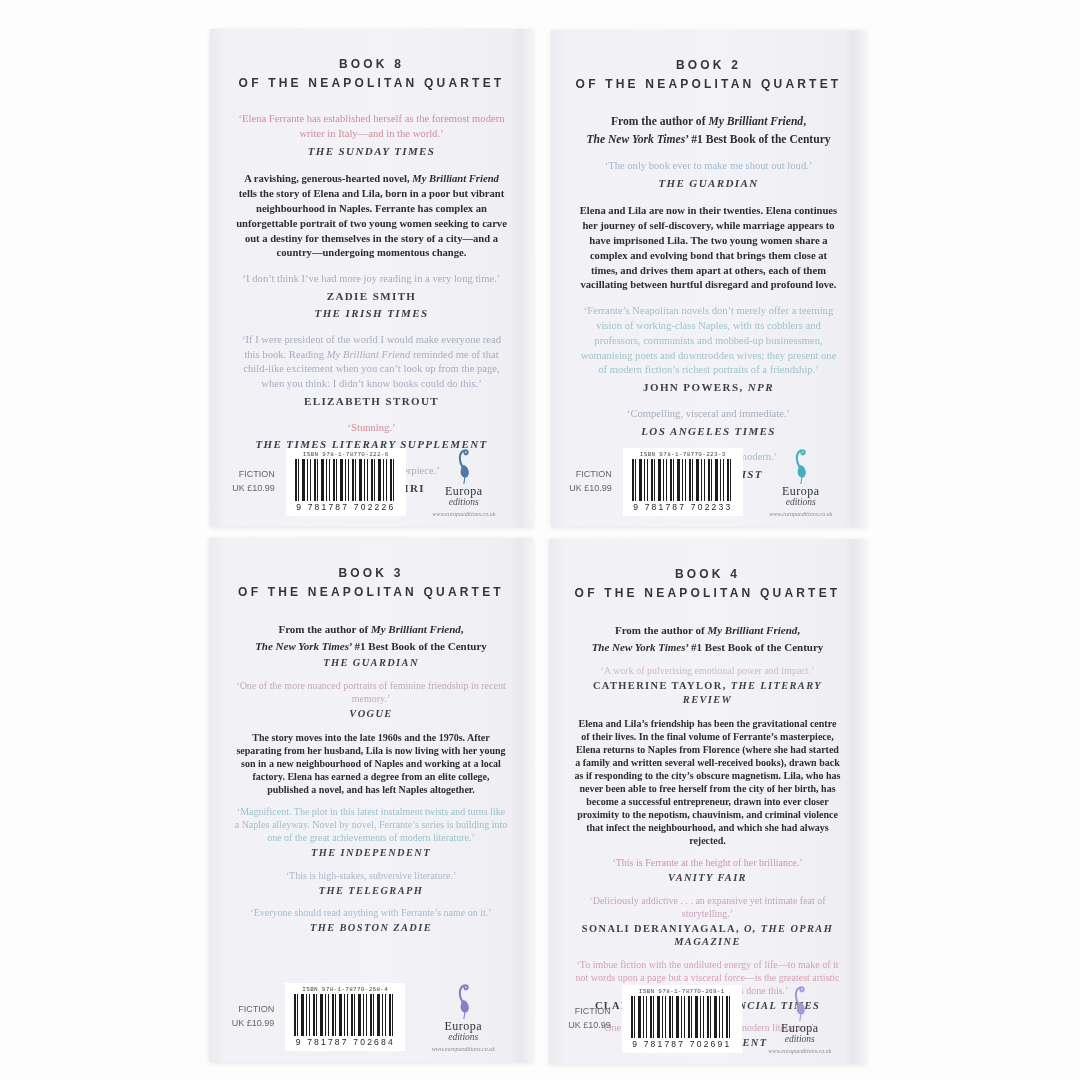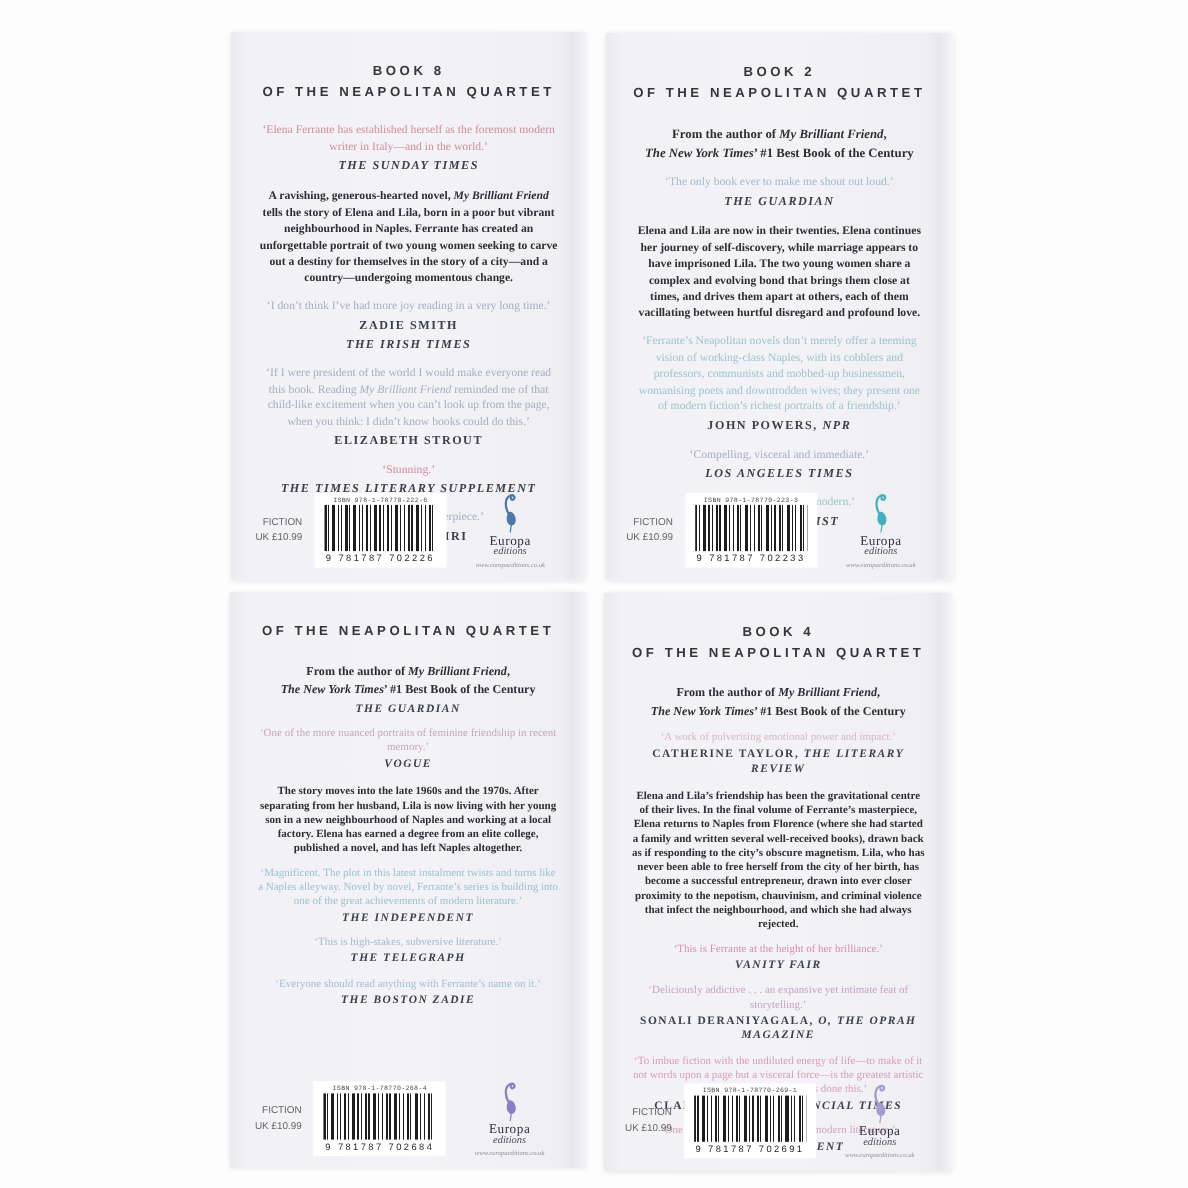--- a/index.html
+++ b/index.html
@@ -75,21 +75,21 @@
 <body>
 
 <div class="cover" id="book1" style="--logo: #4c79a6;">
   <div class="hdr">
     <div>BOOK 8</div>
     <div>OF THE NEAPOLITAN QUARTET</div>
   </div>
   <div class="content">
       <div class="q" style="color: rgb(207, 142, 155);"><span>‘Elena Ferrante has established herself as the foremost modern writer in Italy—and in the world.’</span></div>
       <div class="attr"><i>THE SUNDAY TIMES</i></div>
-      <div class="syn"><span>A ravishing, generous-hearted novel, </span><i>My Brilliant Friend</i><span> tells the story of Elena and Lila, born in a poor but vibrant neighbourhood in Naples. Ferrante has created an unforgettable portrait of two young women seeking to carve out a destiny for themselves in the story of a city—and a country—undergoing momentous change.</span></div>
+      <div class="syn"><span>A ravishing, generous-hearted novel, </span><i>My Brilliant Friend</i><span> tells the story of Elena and Lila, born in a poor but vibrant neighbourhood in Naples. Ferrante has complex an unforgettable portrait of two young women seeking to carve out a destiny for themselves in the story of a city—and a country—undergoing momentous change.</span></div>
       <div class="q" style="color: rgb(166, 174, 192);"><span>‘I don’t think I’ve had more joy reading in a very long time.’</span></div>
       <div class="attr"><span>ZADIE SMITH</span></div>
       <div class="attr"><i>THE IRISH TIMES</i></div>
       <div class="q" style="color: rgb(166, 174, 192);"><span>‘If I were president of the world I would make everyone read this book. Reading </span><i>My Brilliant Friend</i><span> reminded me of that child-like excitement when you can’t look up from the page, when you think: I didn’t know books could do this.’</span></div>
       <div class="attr"><span>ELIZABETH STROUT</span></div>
       <div class="q" style="color: rgb(207, 142, 155);"><span>‘Stunning.’</span></div>
       <div class="attr"><i>THE TIMES LITERARY SUPPLEMENT</i></div>
       <div class="q" style="color: rgb(166, 174, 192);"><span>‘An unconditional masterpiece.’</span></div>
       <div class="attr"><span>JHUMPA LAHIRI</span></div>
     </div>
@@ -151,20 +151,21 @@
       </svg>
       <div class="nm">Europa</div>
       <div class="ed">editions</div>
       <div class="url">www.europaeditions.co.uk</div>
     </div>
   </div>
 </div>
 
 <div class="cover" id="book3" style="--logo: #8b7dc3;">
   <div class="hdr">
+    <div>BOOK 3</div>
     <div>OF THE NEAPOLITAN QUARTET</div>
   </div>
   <div class="content">
       <div class="author"><span>From the author of </span><i>My Brilliant Friend</i><span>,</span><br><i>The New York Times</i><span>’ #1 Best Book of the Century</span></div>
       <div class="attr"><i>THE GUARDIAN</i></div>
       <div class="q" style="color: rgb(194, 170, 184);"><span>‘One of the more nuanced portraits of feminine friendship in recent memory.’</span></div>
       <div class="attr"><i>VOGUE</i></div>
       <div class="syn"><span>The story moves into the late 1960s and the 1970s. After separating from her husband, Lila is now living with her young son in a new neighbourhood of Naples and working at a local factory. Elena has earned a degree from an elite college, published a novel, and has left Naples altogether.</span></div>
       <div class="q" style="color: rgb(155, 194, 206);"><span>‘Magnificent. The plot in this latest instalment twists and turns like a Naples alleyway. Novel by novel, Ferrante’s series is building into one of the great achievements of modern literature.’</span></div>
       <div class="attr"><i>THE INDEPENDENT</i></div>

